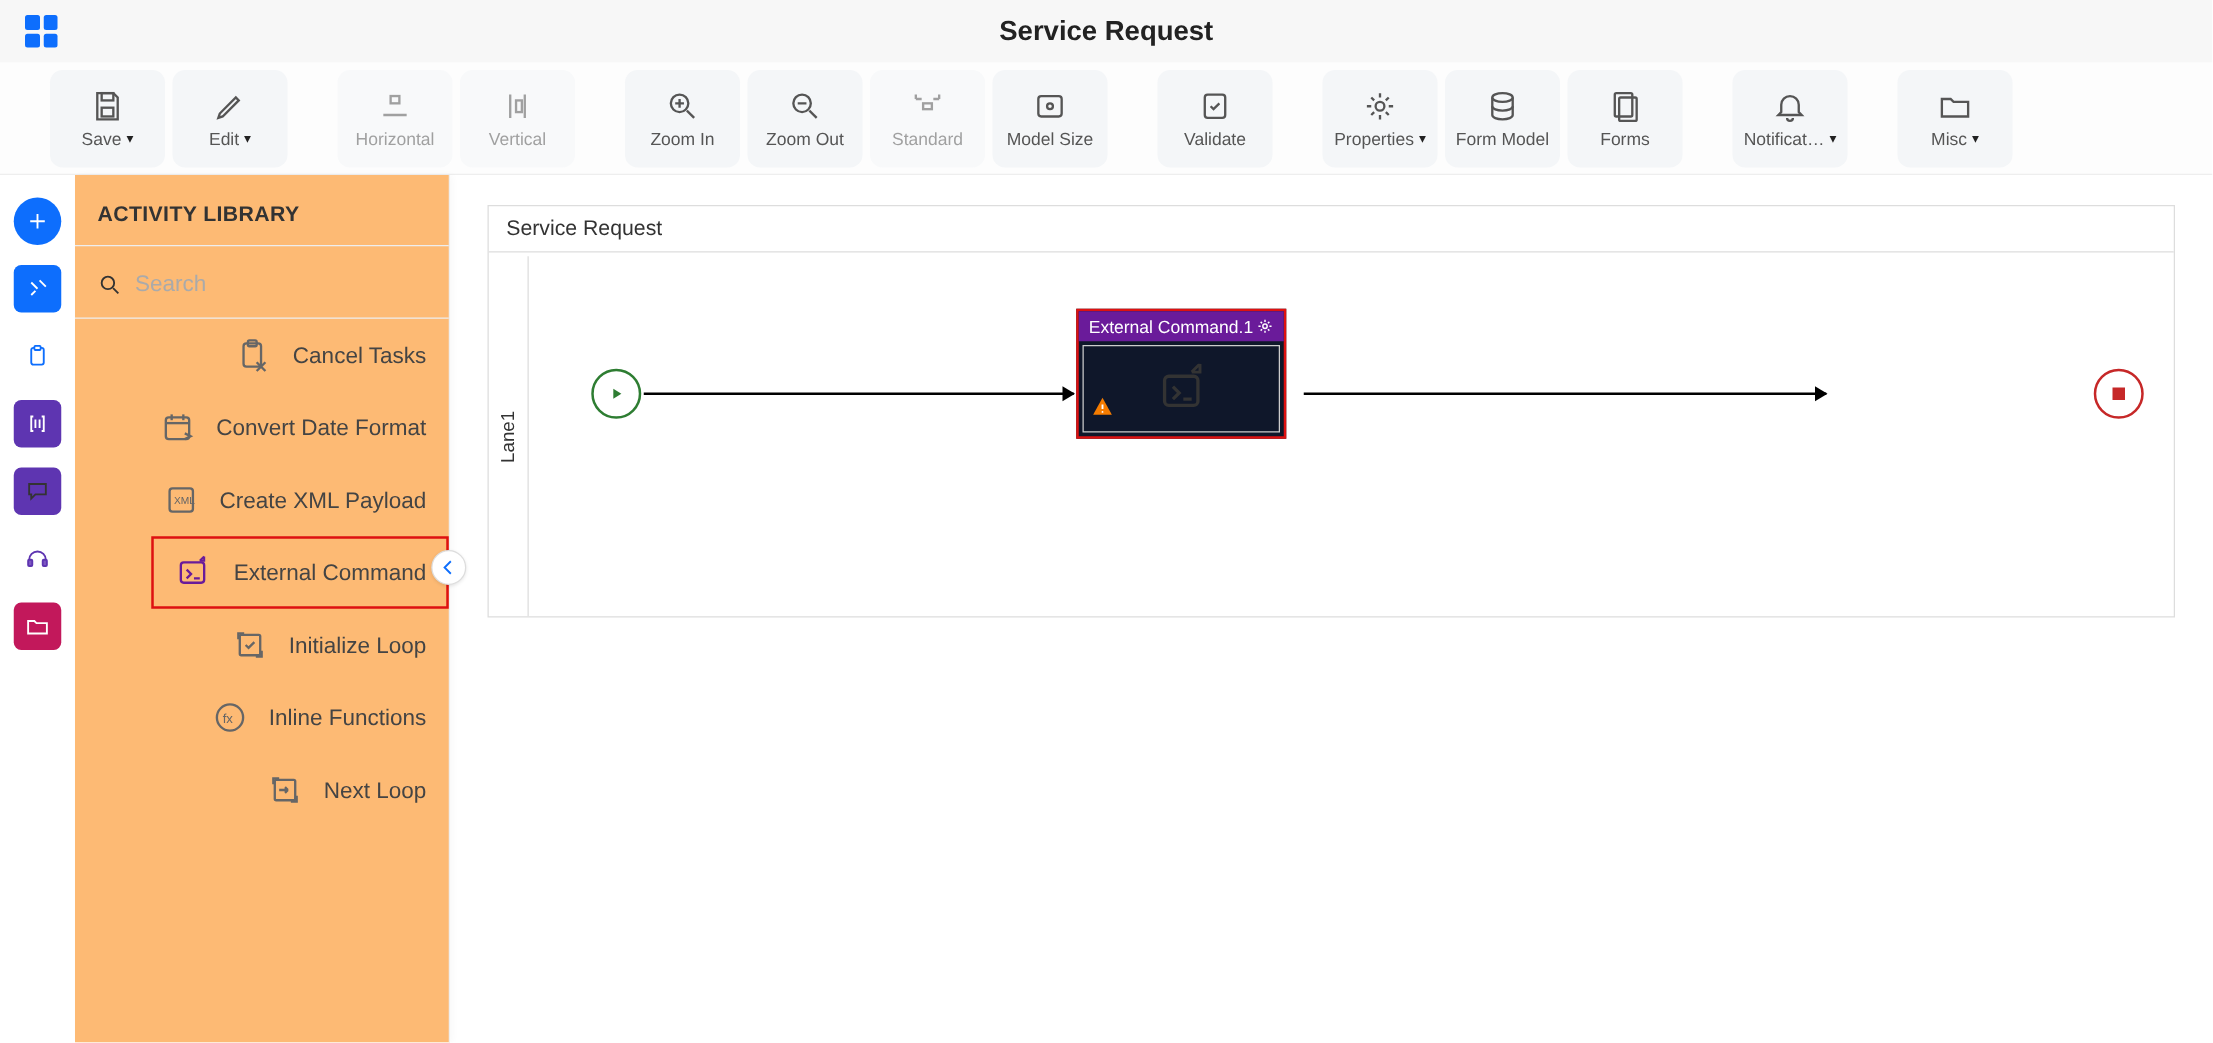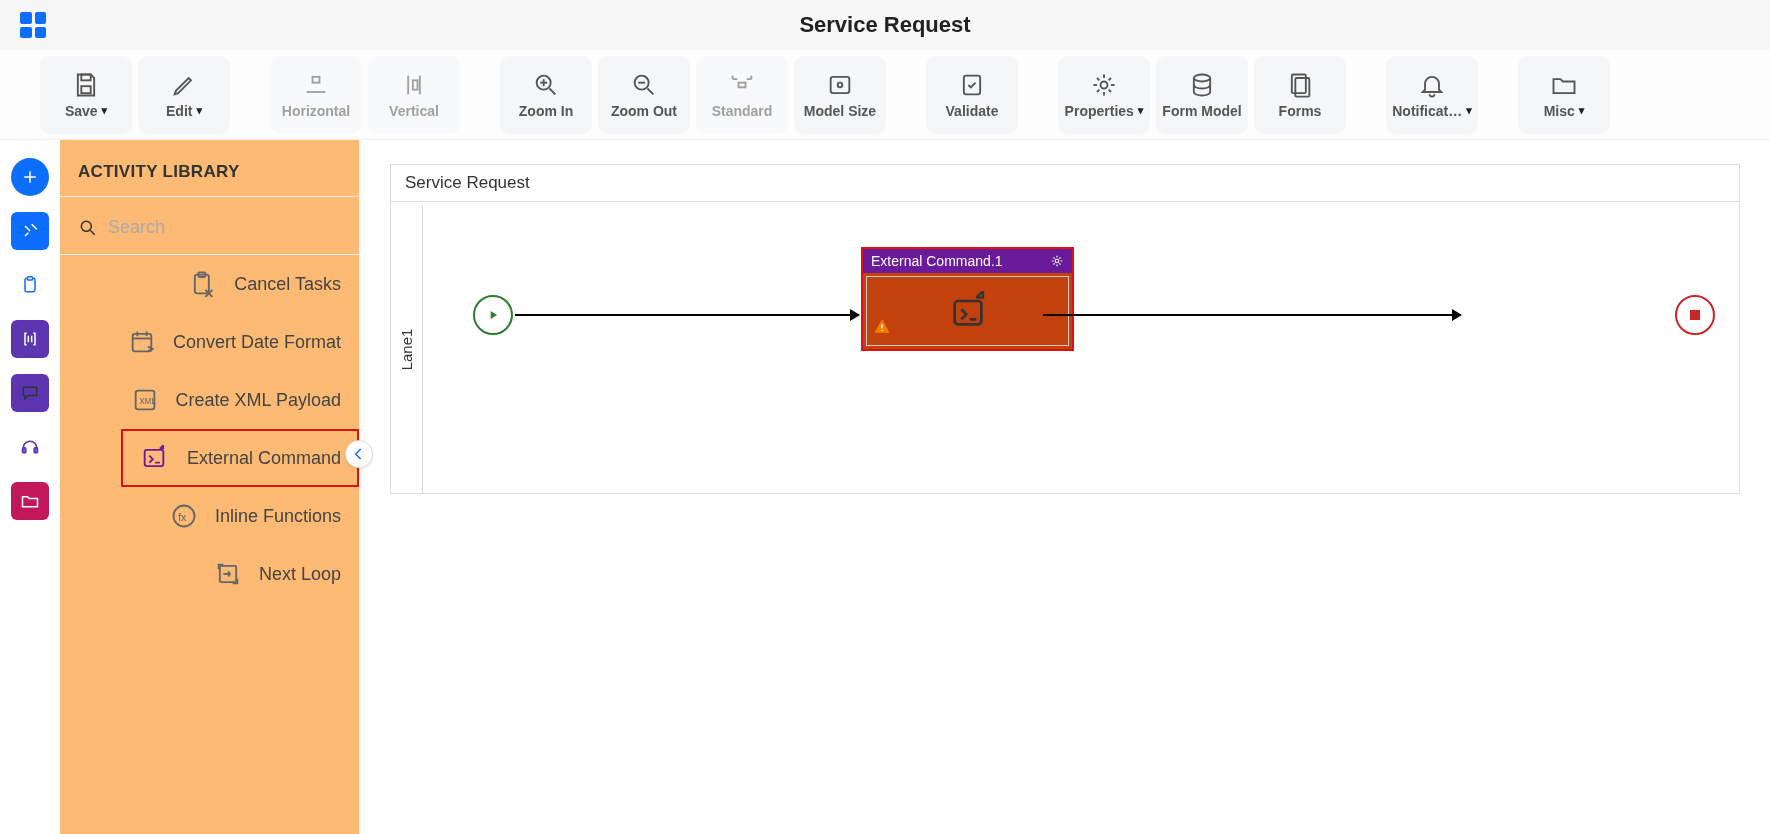--- a/index.html
+++ b/index.html
@@ -6,21 +6,21 @@
   body { font-family: -apple-system, BlinkMacSystemFont, "Segoe UI", Arial, sans-serif; background: #fff; color: #333; width: 1770px; height: 834px; overflow: hidden; }
 
   
   .titlebar { height: 50px; background: #f7f7f7; display: flex; align-items: center; padding: 0 20px; position: relative; }
   .apps-tile { display: grid; grid-template-columns: 1fr 1fr; grid-template-rows: 1fr 1fr; gap: 3px; width: 26px; height: 26px; }
   .apps-tile > span { background: #0d6efd; border-radius: 2px; }
   .page-title { position: absolute; left: 50%; transform: translateX(-50%); font-size: 22px; font-weight: 600; color: #222; }
 
   
   .toolbar { height: 90px; background: #fdfdfd; display: flex; align-items: center; padding: 0 40px; gap: 6px; border-bottom: 1px solid #eee; }
-  .tbtn { display: flex; flex-direction: column; align-items: center; justify-content: center; width: 92px; height: 78px; border-radius: 10px; cursor: pointer; color: #555; font-weight: bold; }
+  .tbtn { display: flex; flex-direction: column; align-items: center; justify-content: center; width: 92px; height: 78px; border-radius: 10px; cursor: pointer; color: #555; }
   .tbtn.pad { background: #f4f6f8; }
   .tbtn .label { font-size: 14px; margin-top: 4px; display: flex; align-items: center; gap: 4px; color: #555; }
   .tbtn.disabled { opacity: .55; }
   .tgap { width: 28px; }
   .chev { font-size: 11px; color: #222; }
 
   
   .main { display: flex; height: calc(834px - 140px); }
   .rail { width: 60px; background: #fff; display: flex; flex-direction: column; align-items: center; padding-top: 18px; gap: 16px; }
   .rail-item { width: 38px; height: 38px; border-radius: 8px; display: flex; align-items: center; justify-content: center; cursor: pointer; }
@@ -47,21 +47,21 @@
   .canvas-title { padding: 8px 14px; font-size: 17px; border-bottom: 1px solid #ddd; }
   .swimlane { position: absolute; top: 40px; left: 0; right: 0; bottom: 0; display: flex; }
   .lane-label { width: 32px; border-right: 1px solid #ddd; display: flex; align-items: center; justify-content: center; }
   .lane-label span { transform: rotate(-90deg); font-size: 15px; white-space: nowrap; }
   .lane-body { flex: 1; position: relative; }
 
   .node-start { position: absolute; left: 50px; top: 90px; width: 40px; height: 40px; border: 2px solid #2e7d32; border-radius: 50%; display: flex; align-items: center; justify-content: center; color: #2e7d32; background: #fff; }
   .node-end { position: absolute; right: 24px; top: 90px; width: 40px; height: 40px; border: 2px solid #c62828; border-radius: 50%; display: flex; align-items: center; justify-content: center; color: #c62828; background: #fff; }
   .node-end .sq { width: 10px; height: 10px; background: #c62828; }
 
-  .node-ext { position: absolute; left: 438px; top: 42px; width: 213px; border: 2px solid #d11; background: #c2410c; }
+  .node-ext { position: absolute; left: 438px; top: 42px; width: 168px; border: 2px solid #d11; background: #0f172a; }
   .node-ext .hdr { background: #6a1b9a; color: #fff; font-size: 14px; padding: 4px 8px; display: flex; align-items: center; justify-content: space-between; }
   .node-ext .body { height: 70px; display: flex; align-items: center; justify-content: center; position: relative; border: 1px solid #ccc; margin: 3px; }
   .node-ext .warn { position: absolute; left: 6px; bottom: 6px; color: #f57c00; }
 
   svg.icon { width: 28px; height: 28px; stroke: currentColor; fill: none; stroke-width: 1.6; }
   svg.icon-sm { width: 20px; height: 20px; stroke: currentColor; fill: none; stroke-width: 1.8; }
   svg.icon-lg { width: 40px; height: 40px; stroke: currentColor; fill: none; stroke-width: 1.6; }
 
   .arrow-line { position: absolute; height: 2px; background: #000; top: 109px; }
   .arrow-line::after { content: ""; position: absolute; right: -1px; top: -5px; border-left: 10px solid #000; border-top: 6px solid transparent; border-bottom: 6px solid transparent; }
@@ -313,20 +313,30 @@
       </div>
       <div class="lib-item highlight">
         <span class="ic" style="color:#6a1b9a">
             <svg class="icon" viewBox="0 0 24 24">
               <rect x="4" y="5" width="16" height="14" rx="2"></rect>
               <path d="M8 10l3 3-3 3M13 16h4"></path>
               <path d="M17 4l3-3M20 1v3h-3" stroke-width="1.4"></path>
             </svg>
           </span>
         <span>External Command</span>
+      </div>
+      <div class="lib-item">
+        <span class="ic">
+            <svg class="icon" viewBox="0 0 24 24">
+              <rect x="5" y="5" width="14" height="14" rx="1"></rect>
+              <path d="M9 12l2 2 4-4"></path>
+              <path d="M4 8v-4h4M20 16v4h-4"></path>
+            </svg>
+          </span>
+        <span>Initialize Loop</span>
       </div>
       <div class="lib-item">
         <span class="ic">
             <svg class="icon" viewBox="0 0 24 24">
               <circle cx="12" cy="12" r="9"></circle>
               <text x="7" y="16" font-size="9" stroke="none" fill="#666">fx</text>
             </svg>
           </span>
         <span>Inline Functions</span>
       </div>

